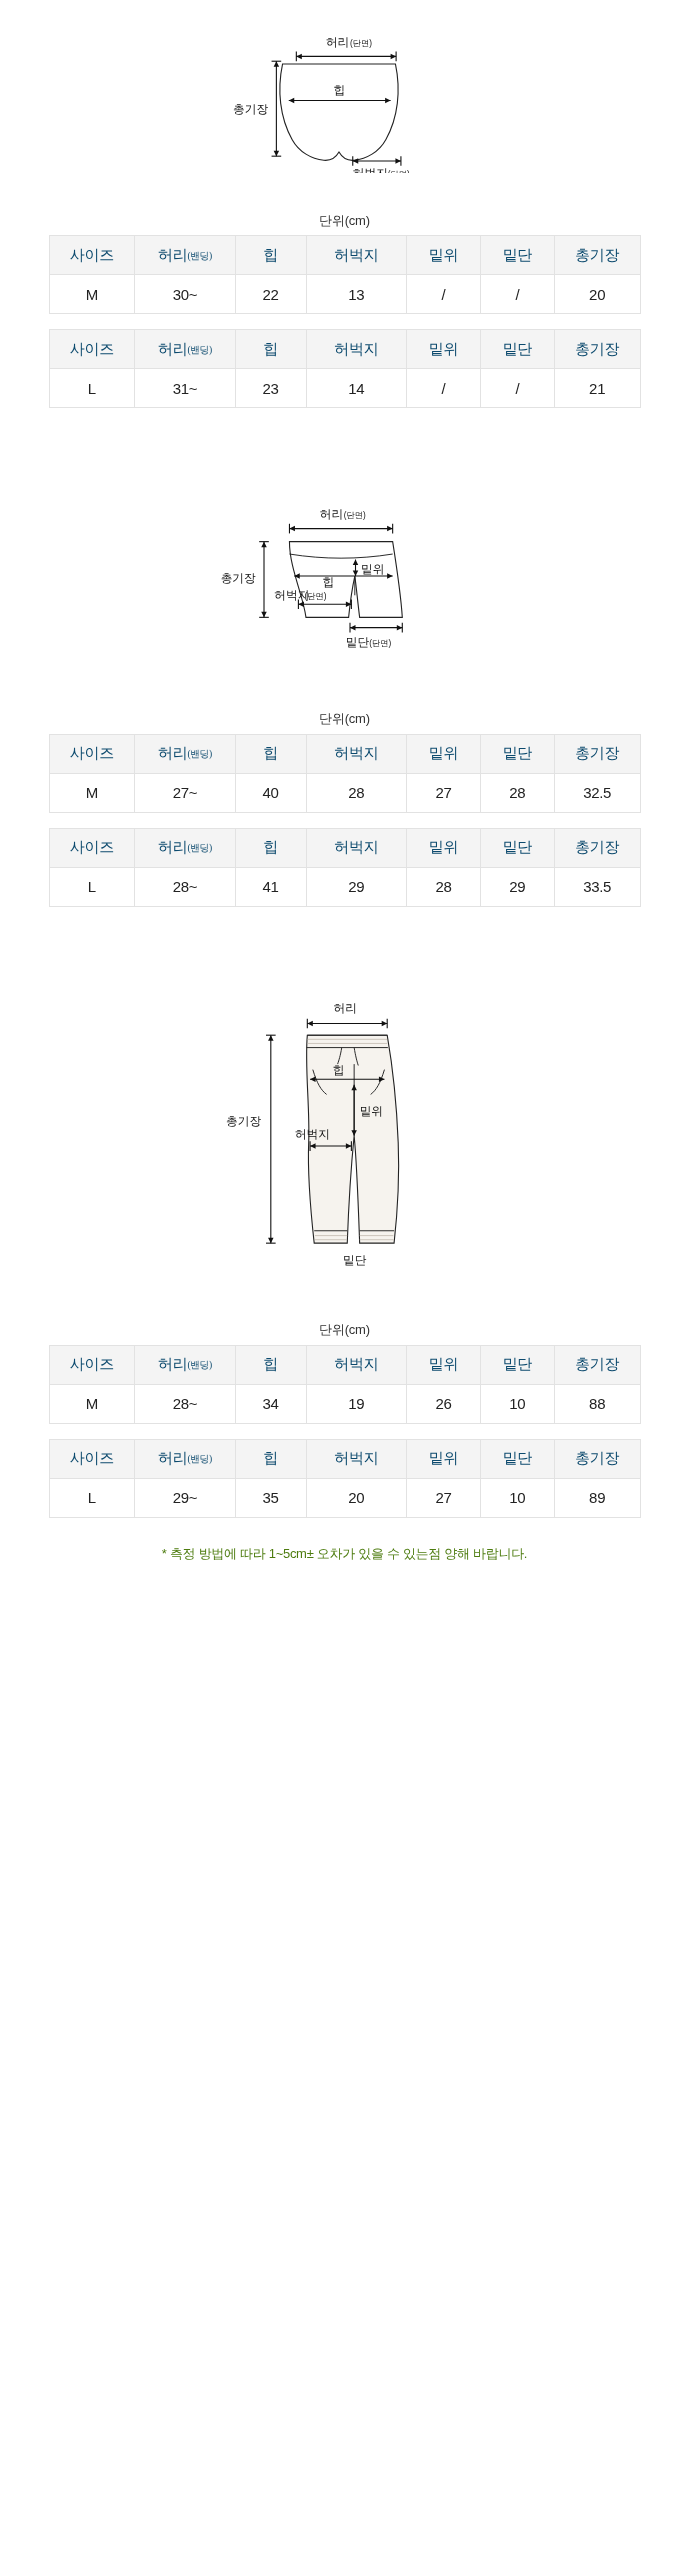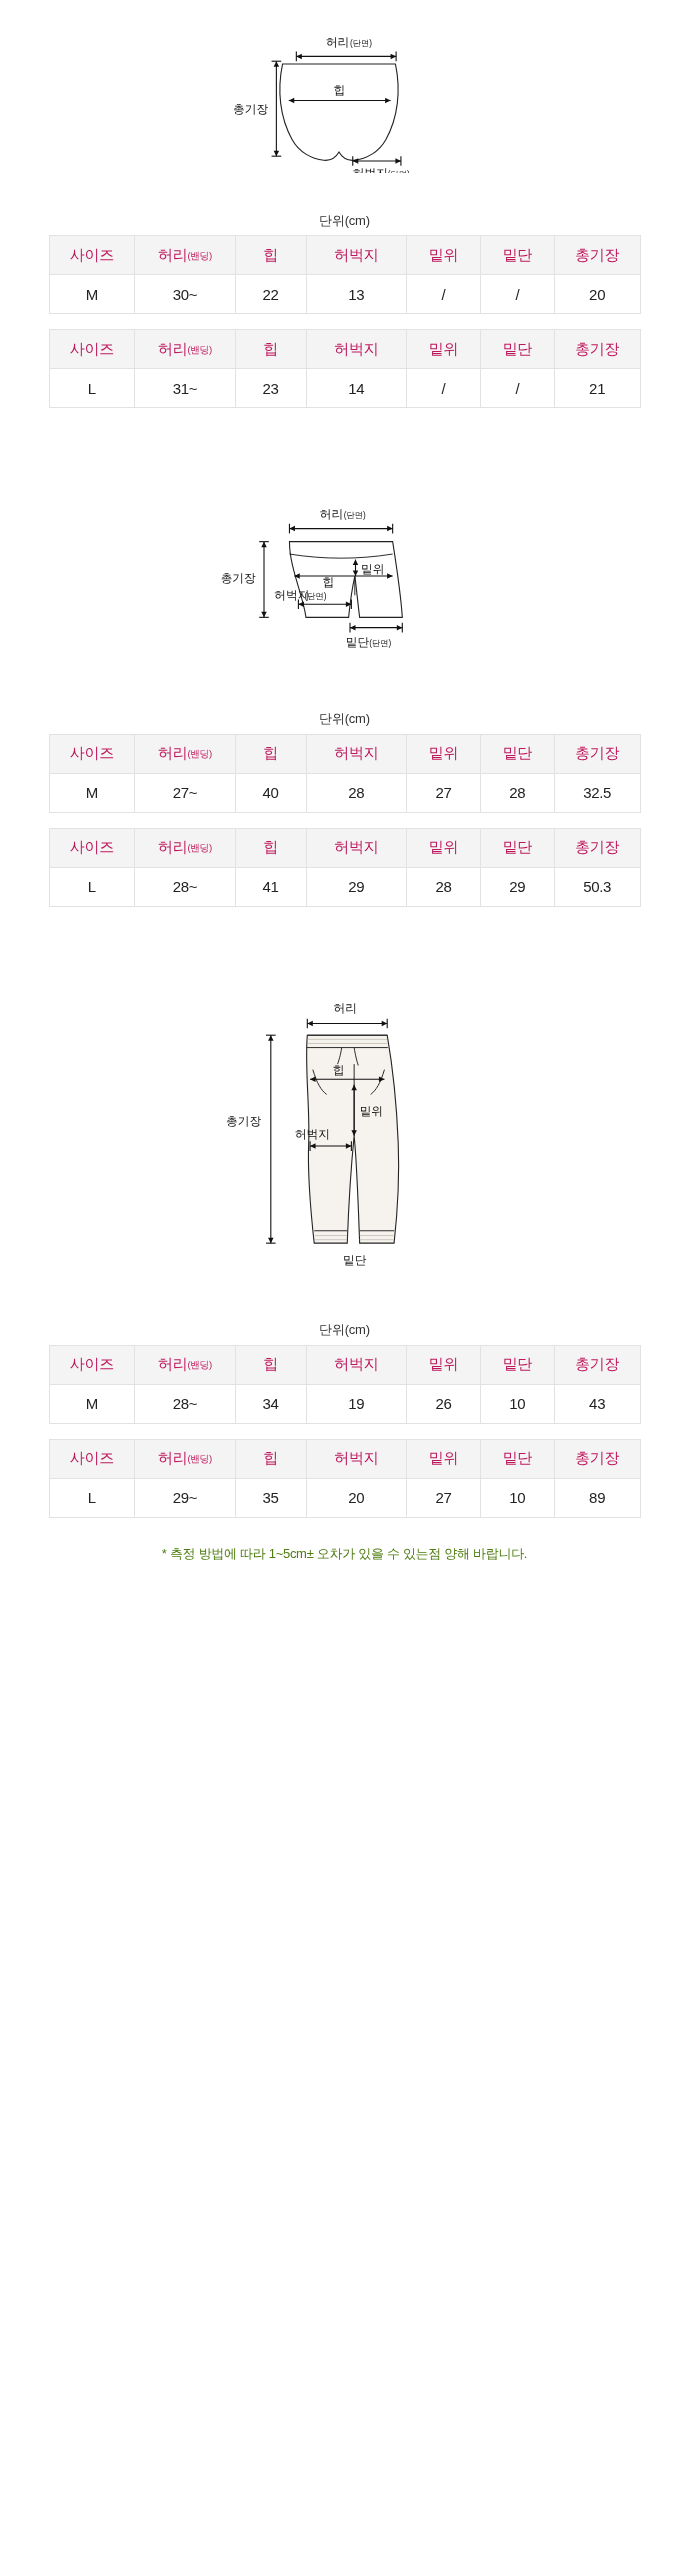--- a/index.html
+++ b/index.html
@@ -52,21 +52,22 @@
     border: 0.7px solid #e2e2e2;
     height: 39px;
     text-align: center;
     vertical-align: middle;
     font-size: 15px;
     font-weight: normal;
     letter-spacing: -0.3px;
   }
   table.size-table thead th {
     background: #f4f4f4;
-    color: #be185d;
+    color: #0c4a6e;
+    font-family: Liberation Serif, serif;
   }
   table.size-table tbody td {
     background: #ffffff;
     color: #222;
   }
   .sub {
     font-size: 9.6px;
     vertical-align: 0.7px;
     letter-spacing: -0.3px;
   }
@@ -337,21 +338,21 @@
         </tr>
       </thead>
       <tbody>
         <tr>
           <td>L</td>
           <td>28~</td>
           <td>41</td>
           <td>29</td>
           <td>28</td>
           <td>29</td>
-          <td>50.3</td>
+          <td>33.5</td>
         </tr>
       </tbody>
     </table>
   </div>
 
   <div class="spacer-xl"></div>
 
   <div class="section">
     <div class="diagram-wrap">
       <svg width="317" height="303" viewBox="0 0 460 440">
@@ -452,21 +453,21 @@
         </tr>
       </thead>
       <tbody>
         <tr>
           <td>M</td>
           <td>28~</td>
           <td>34</td>
           <td>19</td>
           <td>26</td>
           <td>10</td>
-          <td>43</td>
+          <td>88</td>
         </tr>
       </tbody>
     </table>
 
     <table class="size-table">
       <thead>
         <tr>
           <th class="col-size"><span>사이즈</span></th>
           <th class="col-waist"><span>허리</span><span class="sub">(밴딩)</span></th>
           <th class="col-hip"><span>힙</span></th>

